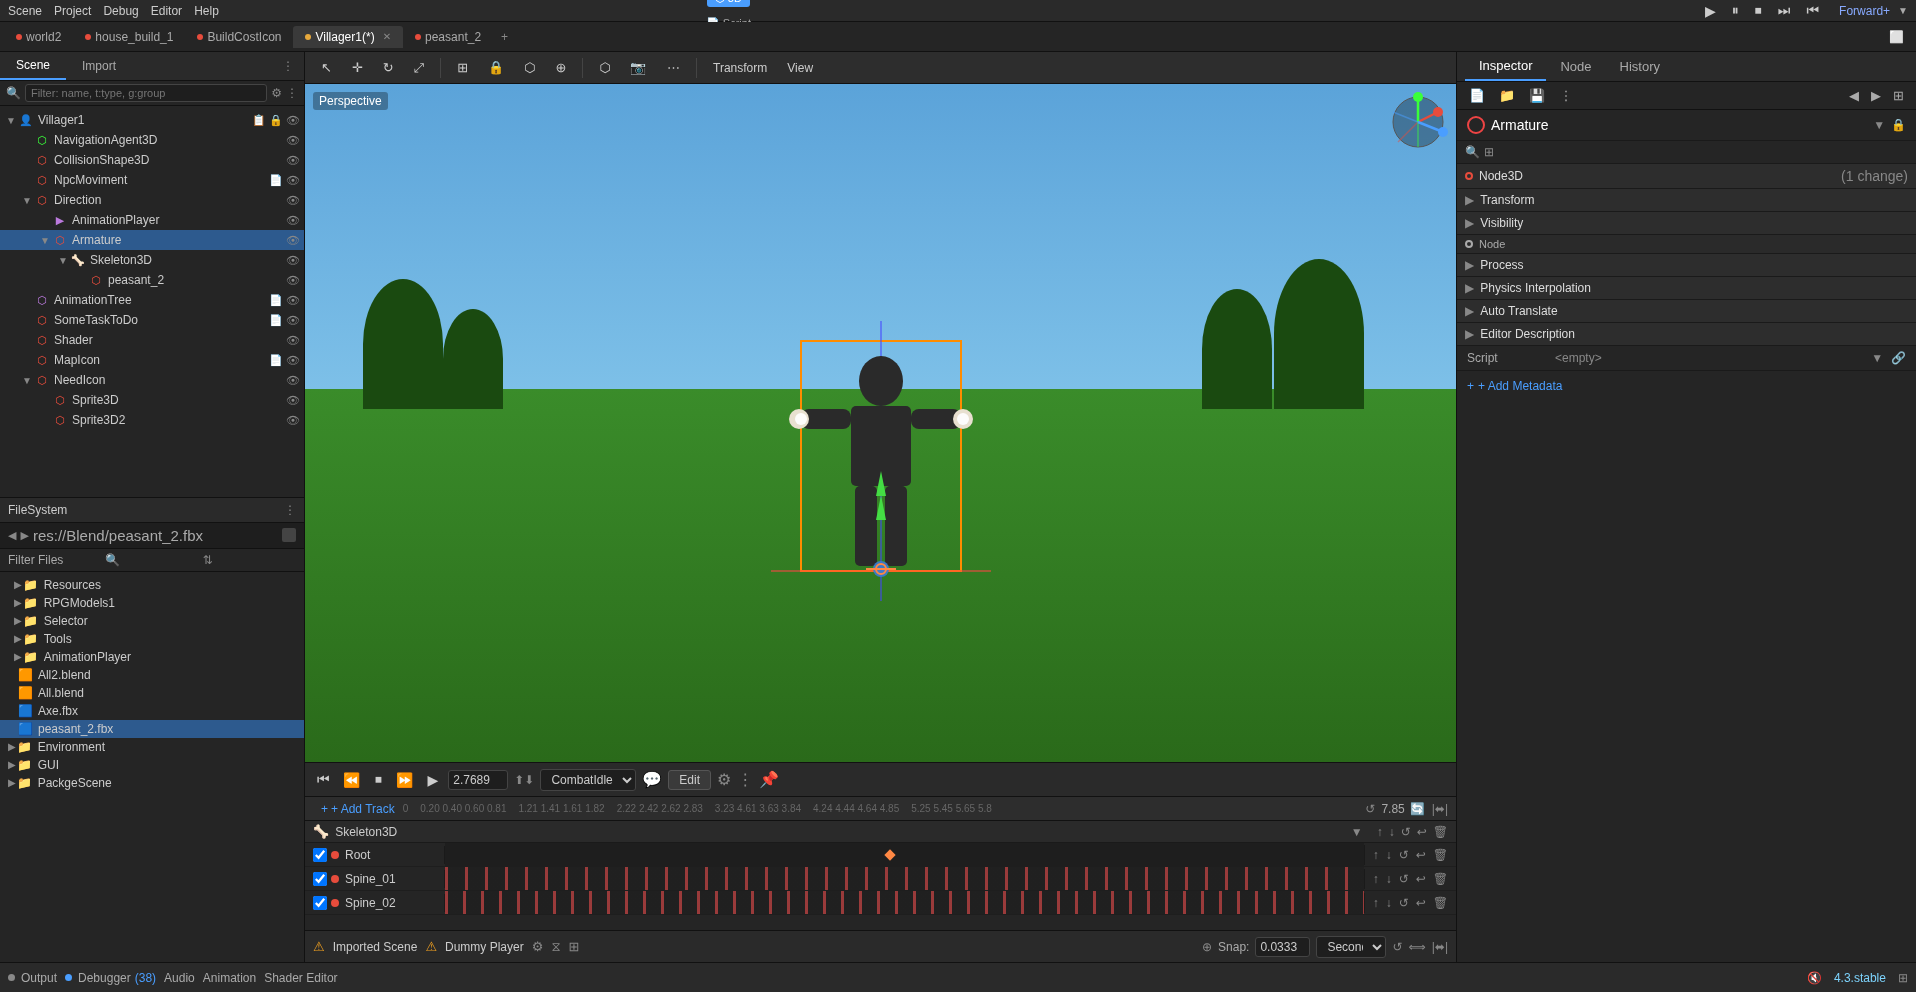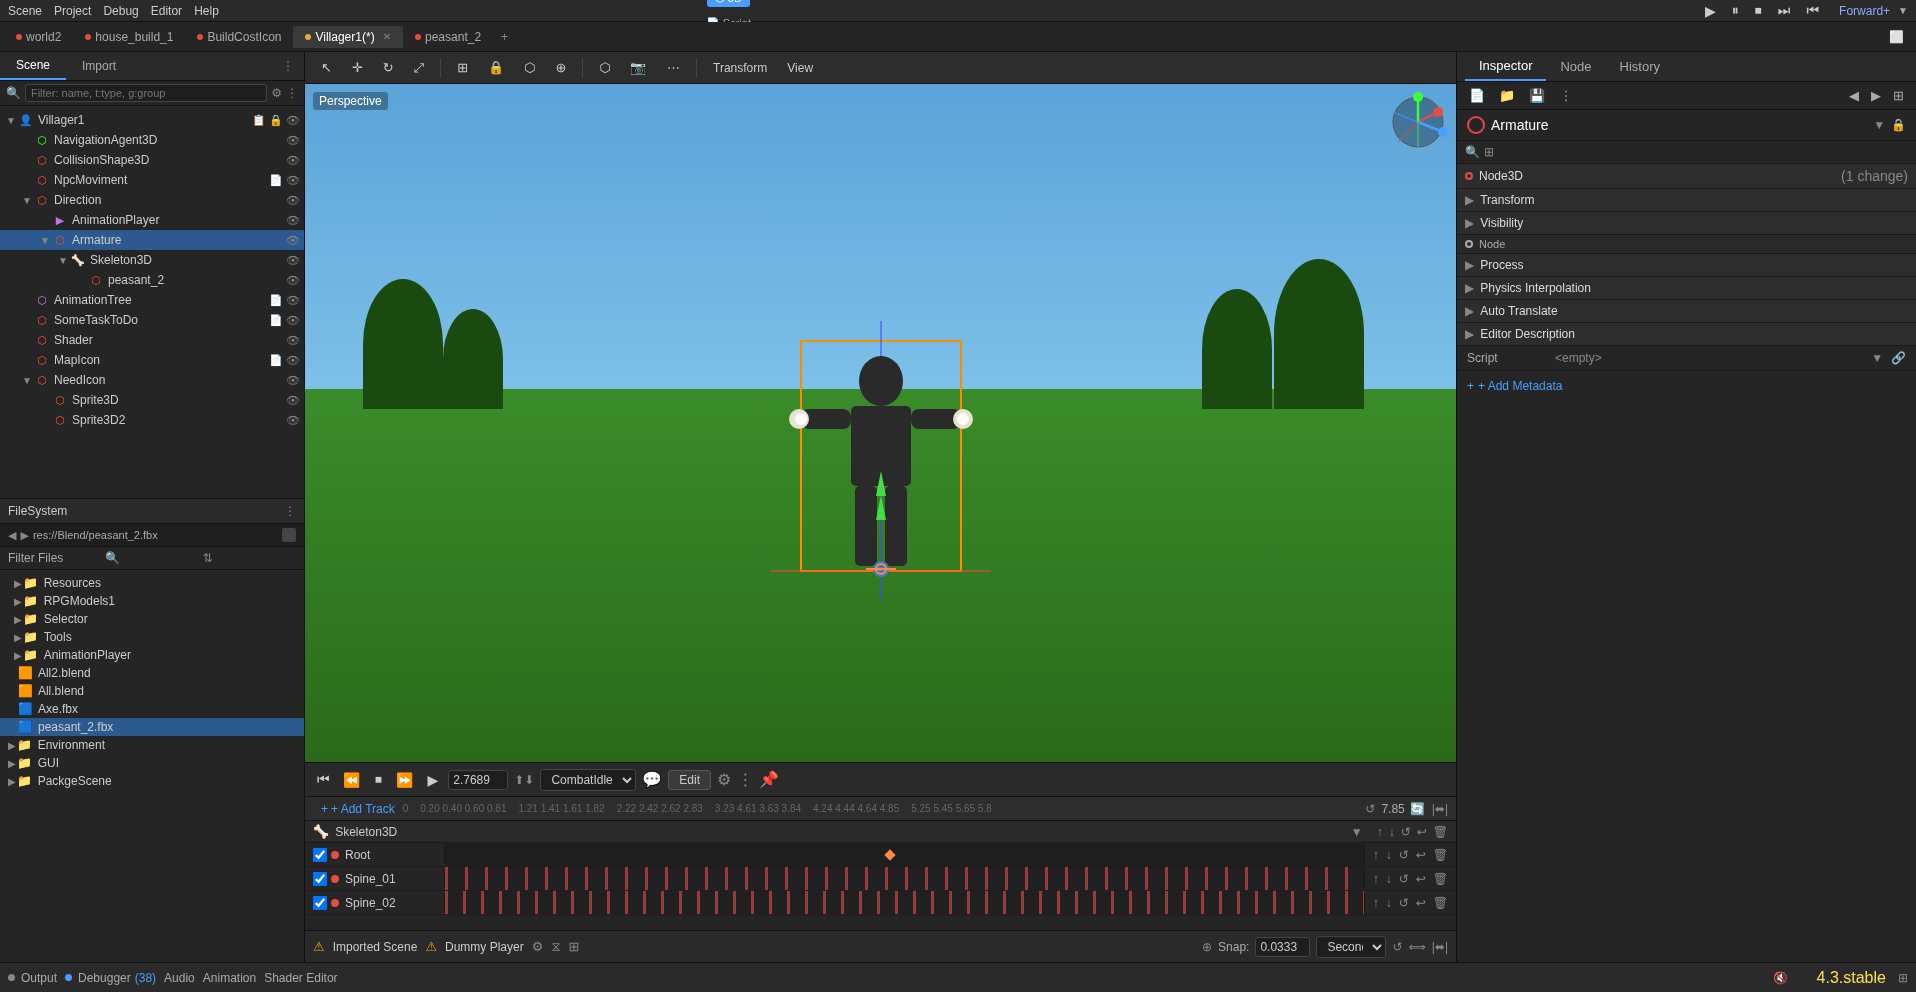--- a/index.html
+++ b/index.html
@@ -866,21 +866,21 @@
       </div>
     </div>
 
     <div class="fs-header">
       <span class="fs-title">FileSystem</span>
       <span style="color:#888;cursor:pointer;">⋮</span>
     </div>
     <div class="fs-path">
       <span style="color:#888;">◀</span>
       <span style="color:#888;">▶</span>
-      <span style="font-size:11px;color:#aaa;flex:1;">res://Blend/peasant_2.fbx</span>
+      <span style="font-size:15px;color:#aaa;flex:1;">res://Blend/peasant_2.fbx</span>
       <span style="width:14px;height:14px;background:#444;display:inline-block;border-radius:2px;"></span>
     </div>
     <div class="fs-filter">
       <span style="font-size:12px;color:#aaa;flex:1;">Filter Files</span>
       <span style="color:#888;">🔍</span>
       <span style="color:#888;">⇅</span>
     </div>
     <div class="fs-tree">
       <div class="tree-item" style="padding-left:14px;">
         <span style="color:#888;font-size:10px;margin-right:2px;">▶</span>
@@ -1257,16 +1257,16 @@
     <span>Audio</span>
   </div>
   <div class="status-item">
     <span>Animation</span>
   </div>
   <div class="status-item">
     <span>Shader Editor</span>
   </div>
   <div class="status-right">
     <span style="color:#888;cursor:pointer;">🔇</span>
-    <span style="color:#fde047;font-size:16px;margin-left:16px;">4.3.stable</span>
+    <span style="color:#7dd3fc;font-size:12px;">4.3.stable</span>
     <span style="color:#888;cursor:pointer;">⊞</span>
   </div>
 </div>
 
 </body></html>

